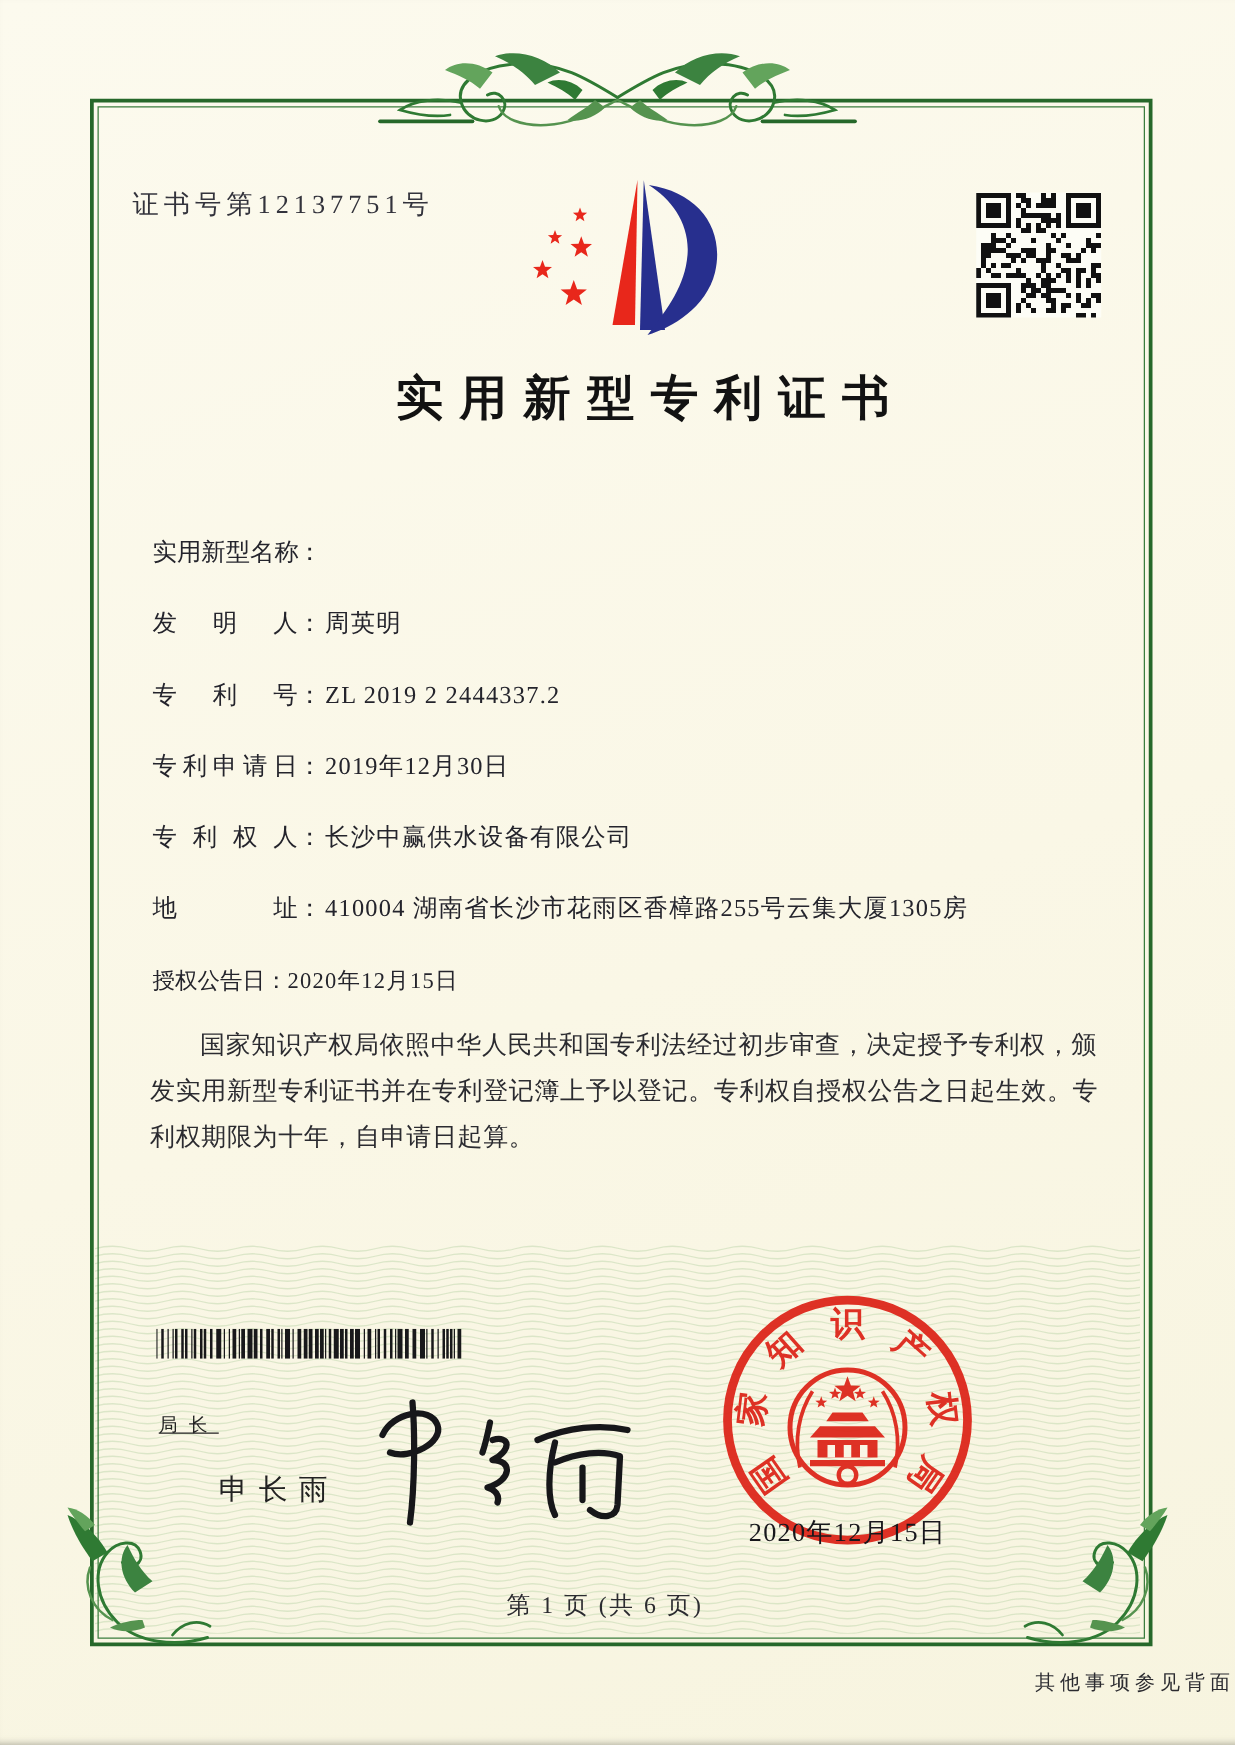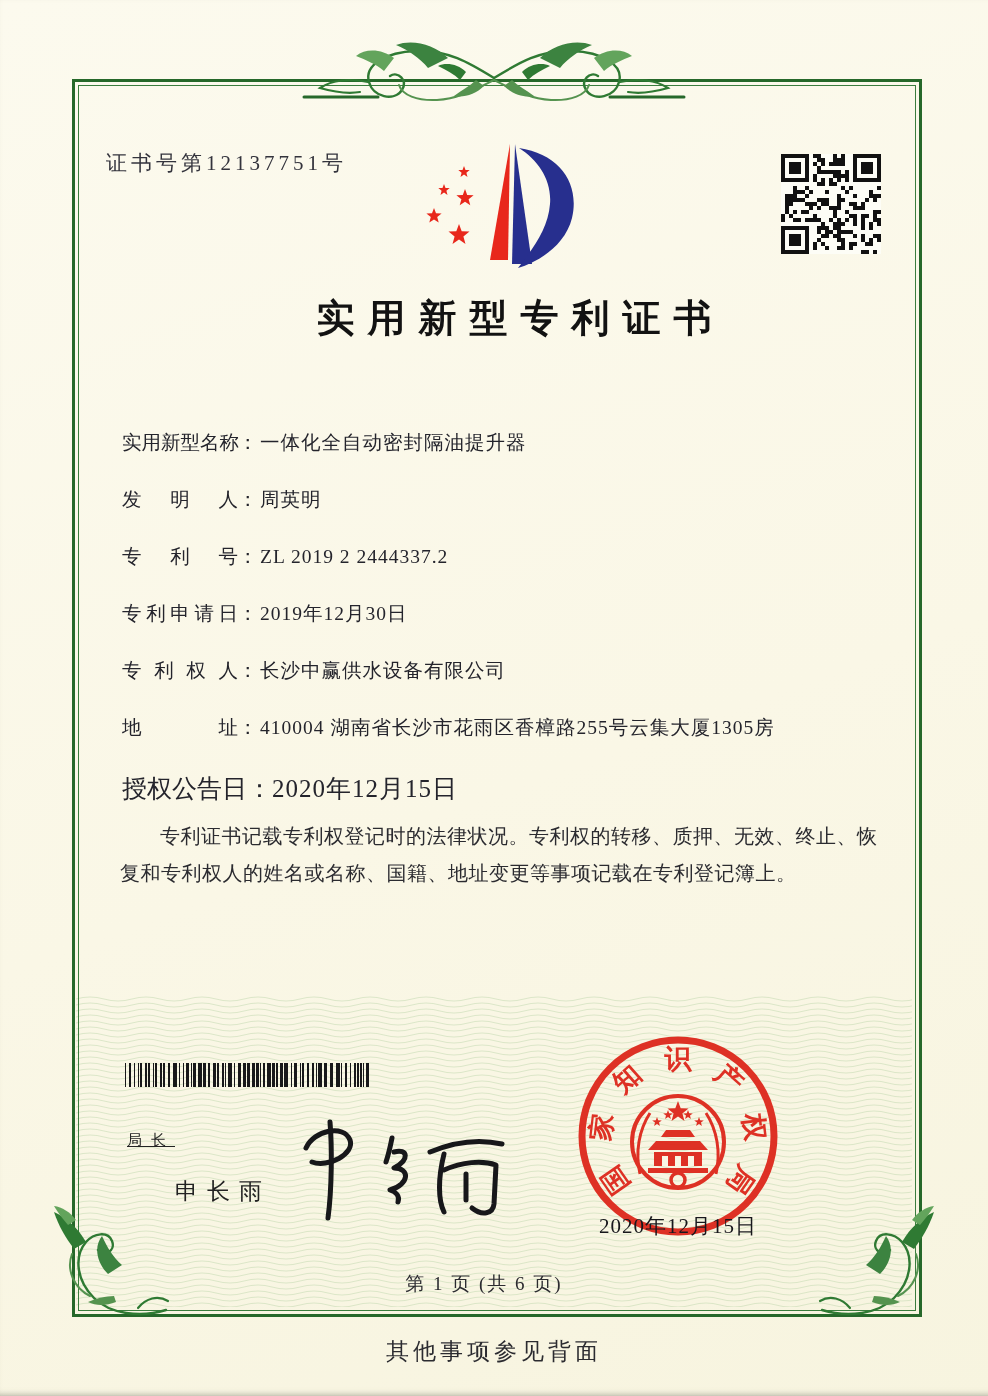--- a/index.html
+++ b/index.html
@@ -25,38 +25,38 @@
   #logo{position:absolute;left:420px;top:138px;width:180px;height:150px;z-index:4;}
   #qr{position:absolute;left:781px;top:154px;width:100px;height:100px;z-index:4;background:#fdfdf6;}
   #title{position:absolute;left:0;right:0;top:293px;text-align:center;font-size:38px;font-weight:bold;
          letter-spacing:13px;text-indent:13px;color:#121212;z-index:4;}
   
   #fields{position:absolute;left:122px;top:430px;width:780px;z-index:4;font-size:19.5px;color:#24242c;}
   .frow{display:flex;align-items:baseline;line-height:26px;margin-bottom:31px;white-space:nowrap;}
   .flabel{display:inline-block;width:116px;text-align:justify;text-align-last:justify;}
   .fcolon{display:inline-block;width:22px;}
   .fvalue{letter-spacing:1px;}
-  #grant-row{position:absolute;left:122px;top:772px;width:780px;font-size:25px;color:#24242c;z-index:4;white-space:nowrap;}
+  #grant-row{position:absolute;left:122px;top:772px;width:780px;font-size:18px;color:#24242c;z-index:4;white-space:nowrap;}
   #grant-no-group{position:absolute;left:370px;top:0;}
   
   #paras{position:absolute;left:120px;top:818px;width:772px;z-index:4;}
   #paras p{margin:0;font-size:20px;line-height:37px;text-indent:2em;letter-spacing:.5px;color:#2b2b30;}
   
   #barcode{position:absolute;left:125px;top:1063px;width:245px;height:24px;z-index:4;}
   
   #director-title{position:absolute;left:127px;top:1131px;font-size:15px;letter-spacing:9px;color:#222;z-index:4;text-decoration:underline;}
   #director-name{position:absolute;left:127px;top:1176px;font-size:23px;letter-spacing:9px;color:#222;z-index:4;margin-left:48px;}
   #signature{position:absolute;left:268px;top:1112px;width:244px;height:118px;z-index:4;}
   
   #seal{position:absolute;left:572px;top:1030px;width:212px;height:212px;z-index:4;opacity:.93;}
   #seal-date{position:absolute;left:570px;top:1212px;width:216px;text-align:center;font-size:21px;
              letter-spacing:1px;color:#17171c;z-index:5;}
   
   #page-info{position:absolute;left:0;right:60px;top:1271px;text-align:center;font-size:19px;letter-spacing:2px;z-index:4;color:#2b2b30;}
-  #back-note{position:absolute;left:0;right:40px;top:1336px;text-align:center;font-size:23px;letter-spacing:4px;z-index:4;color:#2b2b30;}
+  #back-note{position:absolute;left:0;right:40px;top:1336px;text-align:right;font-size:16px;letter-spacing:4px;z-index:4;color:#2b2b30;}
   svg{display:block;}
 </style>
 </head>
 <body>
 
 <div id="page">
 
   <svg id="guilloche" viewBox="0 0 836 312" preserveAspectRatio="none">
       <path d="M0 4 q14 -4 28 0 q14 4 28 0 q14 -4 28 0 q14 4 28 0 q14 -4 28 0 q14 4 28 0 q14 -4 28 0 q14 4 28 0 q14 -4 28 0 q14 4 28 0 q14 -4 28 0 q14 4 28 0 q14 -4 28 0 q14 4 28 0 q14 -4 28 0 q14 4 28 0 q14 -4 28 0 q14 4 28 0 q14 -4 28 0 q14 4 28 0 q14 -4 28 0 q14 4 28 0 q14 -4 28 0 q14 4 28 0 q14 -4 28 0 q14 4 28 0 q14 -4 28 0 q14 4 28 0 q14 -4 28 0 q14 4 28 0" fill="none" stroke="#c3d9b0" stroke-width="1" opacity="0.55"></path>
       <path d="M0 10 q14 -4 28 0 q14 4 28 0 q14 -4 28 0 q14 4 28 0 q14 -4 28 0 q14 4 28 0 q14 -4 28 0 q14 4 28 0 q14 -4 28 0 q14 4 28 0 q14 -4 28 0 q14 4 28 0 q14 -4 28 0 q14 4 28 0 q14 -4 28 0 q14 4 28 0 q14 -4 28 0 q14 4 28 0 q14 -4 28 0 q14 4 28 0 q14 -4 28 0 q14 4 28 0 q14 -4 28 0 q14 4 28 0 q14 -4 28 0 q14 4 28 0 q14 -4 28 0 q14 4 28 0 q14 -4 28 0 q14 4 28 0" fill="none" stroke="#c3d9b0" stroke-width="1" opacity="0.55"></path>
@@ -351,21 +351,20 @@
       <rect x="1" y="19" width="5" height="5" fill="#fdfdf6"></rect>
       <rect x="2" y="20" width="3" height="3" fill="#111"></rect>
     </svg>
 
   <div id="title">实用新型专利证书</div>
 
   <div id="fields">
     <div class="frow">
       <span class="flabel">实用新型名称</span>
         <span class="fcolon">：</span>
-        <span class="fvalue">一体化全自动密封隔油提升器</span>
     </div>
     <div class="frow">
       <span class="flabel">发明人</span>
         <span class="fcolon">：</span>
         <span class="fvalue">周英明</span>
     </div>
     <div class="frow">
       <span class="flabel">专利号</span>
         <span class="fcolon">：</span>
         <span class="fvalue">ZL 2019 2 2444337.2</span>
@@ -387,21 +386,21 @@
     </div>
   </div>
 
   <div id="grant-row">
     <span>
       <span>授权公告日</span><span>：</span><span class="fvalue">2020年12月15日</span>
     </span>
   </div>
 
   <div id="paras">
-    <p>专利证书记载专利权登记时的法律状况。专利权的转移、质押、无效、终止、恢复和专利权人的姓名或名称、国籍、地址变更等事项记载在专利登记簿上。</p>
+    <p>国家知识产权局依照中华人民共和国专利法经过初步审查，决定授予专利权，颁发实用新型专利证书并在专利登记簿上予以登记。专利权自授权公告之日起生效。专利权期限为十年，自申请日起算。</p>
   </div>
 
   <svg id="barcode" viewBox="0 0 245 24" preserveAspectRatio="none">
       <rect x="0" y="0" width="1" height="24" fill="#18181a"></rect>
       <rect x="4" y="0" width="2" height="24" fill="#18181a"></rect>
       <rect x="9" y="0" width="1" height="24" fill="#18181a"></rect>
       <rect x="13" y="0" width="1" height="24" fill="#18181a"></rect>
       <rect x="15" y="0" width="2" height="24" fill="#18181a"></rect>
       <rect x="20" y="0" width="2" height="24" fill="#18181a"></rect>
       <rect x="23" y="0" width="2" height="24" fill="#18181a"></rect>

